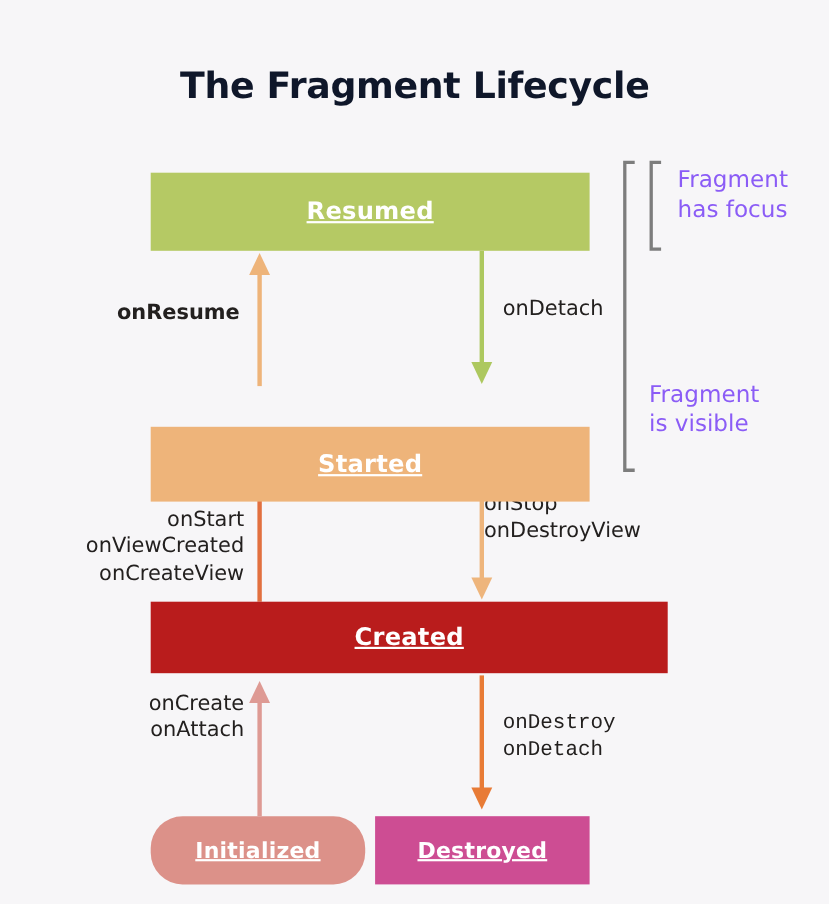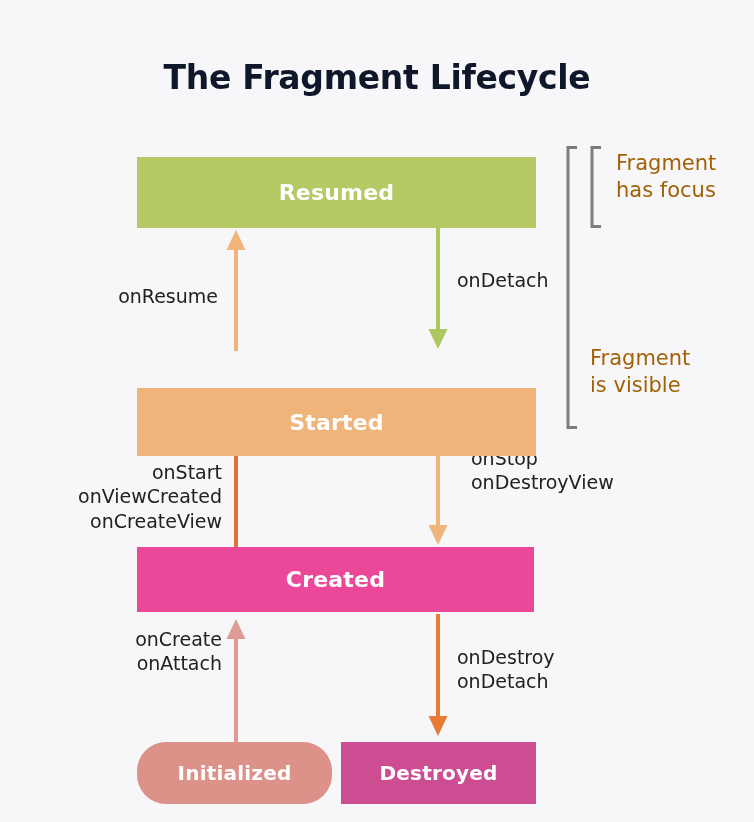--- a/index.html
+++ b/index.html
@@ -37,20 +37,21 @@
     position: absolute;
     display: flex;
     align-items: center;
     justify-content: center;
     color: #ffffff;
     font-weight: bold;
     font-size: 22px;
     letter-spacing: 0.2px;
     box-sizing: border-box;
     z-index: 4;
+    text-decoration: underline;
   }
   .state-box.small {
     font-size: 20px;
   }
   .arrow-svg {
     position: absolute;
     z-index: 2;
     overflow: visible;
   }
   .edge-label {
@@ -63,21 +64,21 @@
   }
   .edge-label.right-align {
     text-align: right;
   }
   .edge-label.left-align {
     text-align: left;
   }
   .bracket-label {
     position: absolute;
     font-size: 21px;
-    color: #a16207;
+    color: #8b5cf6;
     line-height: 1.3;
     white-space: pre;
     z-index: 3;
   }
   .bracket {
     position: absolute;
     z-index: 2;
   }
 </style>
 </head>
@@ -87,65 +88,65 @@
 
   <div class="title">The Fragment Lifecycle</div>
 
   <div id="states-layer">
       <div class="state-box" style="left: 137px; top: 157px; width: 399px; height: 71px; background: rgb(181, 201, 100);">
         <span>Resumed</span>
       </div>
       <div class="state-box" style="left: 137px; top: 351px; width: 399px; height: 68px; background: rgb(238, 180, 122); margin-top: 37px;">
         <span>Started</span>
       </div>
-      <div class="state-box" style="left: 137px; top: 547px; width: 397px; height: 65px; background: #ec4899;">
+      <div class="state-box" style="left: 137px; top: 547px; width: 470px; height: 65px; background: #b91c1c;">
         <span>Created</span>
       </div>
       <div class="state-box small" style="left: 137px; top: 742px; width: 195px; height: 62px; background: rgb(220, 145, 137); border-radius: 29px;">
         <span>Initialized</span>
       </div>
       <div class="state-box small" style="left: 341px; top: 742px; width: 195px; height: 62px; background: rgb(205, 77, 147);">
         <span>Destroyed</span>
       </div>
     </div>
   <div id="transitions-layer">
       <svg class="arrow-svg" width="24" height="121" viewBox="0 0 24 121" style="left: 224px; top: 230px;">
         <line x1="12" x2="12" stroke="#eeb47a" stroke-width="4" y1="121" y2="16"></line>
         <polygon fill="#eeb47a" points="12,0 2.5,20 21.5,20"></polygon>
       </svg>
-      <div class="edge-label right-align" style="left: 88px; top: 284px; width: 130px;">onResume</div>
+      <div class="edge-label right-align" style="left: 88px; top: 272px; width: 130px; font-weight: bold;">onResume</div>
       <svg class="arrow-svg" width="24" height="121" viewBox="0 0 24 121" style="left: 426px; top: 228px;">
         <line x1="12" x2="12" stroke="#adc85f" stroke-width="4" y1="0" y2="105"></line>
         <polygon fill="#adc85f" points="12,121 2.5,101 21.5,101"></polygon>
       </svg>
       <div class="edge-label left-align" style="left: 457px; top: 268px; width: 160px;">onDetach</div>
       <svg class="arrow-svg" width="24" height="123" viewBox="0 0 24 123" style="left: 224px; top: 424px;">
         <line x1="12" x2="12" stroke="#e2703f" stroke-width="4" y1="123" y2="16"></line>
         <polygon fill="#e2703f" points="12,0 2.5,20 21.5,20"></polygon>
       </svg>
       <div class="edge-label right-align" style="left: 16px; top: 460px; width: 206px;">onStart
 onViewCreated
 onCreateView</div>
       <svg class="arrow-svg" width="24" height="124" viewBox="0 0 24 124" style="left: 426px; top: 421px;">
         <line x1="12" x2="12" stroke="#eeb57c" stroke-width="4" y1="0" y2="108"></line>
         <polygon fill="#eeb57c" points="12,124 2.5,104 21.5,104"></polygon>
       </svg>
-      <div class="edge-label left-align" style="left: 471px; top: 446px; width: 210px;">onStop
+      <div class="edge-label left-align" style="left: 440px; top: 446px; width: 210px;">onStop
 onDestroyView</div>
       <svg class="arrow-svg" width="24" height="123" viewBox="0 0 24 123" style="left: 224px; top: 619px;">
         <line x1="12" x2="12" stroke="#de9a94" stroke-width="4" y1="123" y2="16"></line>
         <polygon fill="#de9a94" points="12,0 2.5,20 21.5,20"></polygon>
       </svg>
       <div class="edge-label right-align" style="left: 60px; top: 627px; width: 162px;">onCreate
 onAttach</div>
       <svg class="arrow-svg" width="24" height="122" viewBox="0 0 24 122" style="left: 426px; top: 614px;">
         <line x1="12" x2="12" stroke="#e87b36" stroke-width="4" y1="0" y2="106"></line>
         <polygon fill="#e87b36" points="12,122 2.5,102 21.5,102"></polygon>
       </svg>
-      <div class="edge-label left-align" style="left: 457px; top: 645px; width: 180px;">onDestroy
+      <div class="edge-label left-align" style="left: 457px; top: 645px; width: 180px; font-family: Liberation Mono, monospace;">onDestroy
 onDetach</div>
     </div>
   <div id="brackets-layer">
       <svg class="bracket" width="14" height="86" style="left: 590px; top: 146px;">
         <path d="M 11 1.5 L 2 1.5 L 2 80.5 L 11 80.5" fill="none" stroke="#7d7d7d" stroke-width="3"></path>
       </svg>
       <div class="bracket-label" style="left: 616px; top: 150px;">Fragment
 has focus</div>
       <svg class="bracket" width="14" height="287" style="left: 566px; top: 146px;">
         <path d="M 11 1.5 L 2 1.5 L 2 281.5 L 11 281.5" fill="none" stroke="#7d7d7d" stroke-width="3"></path>

